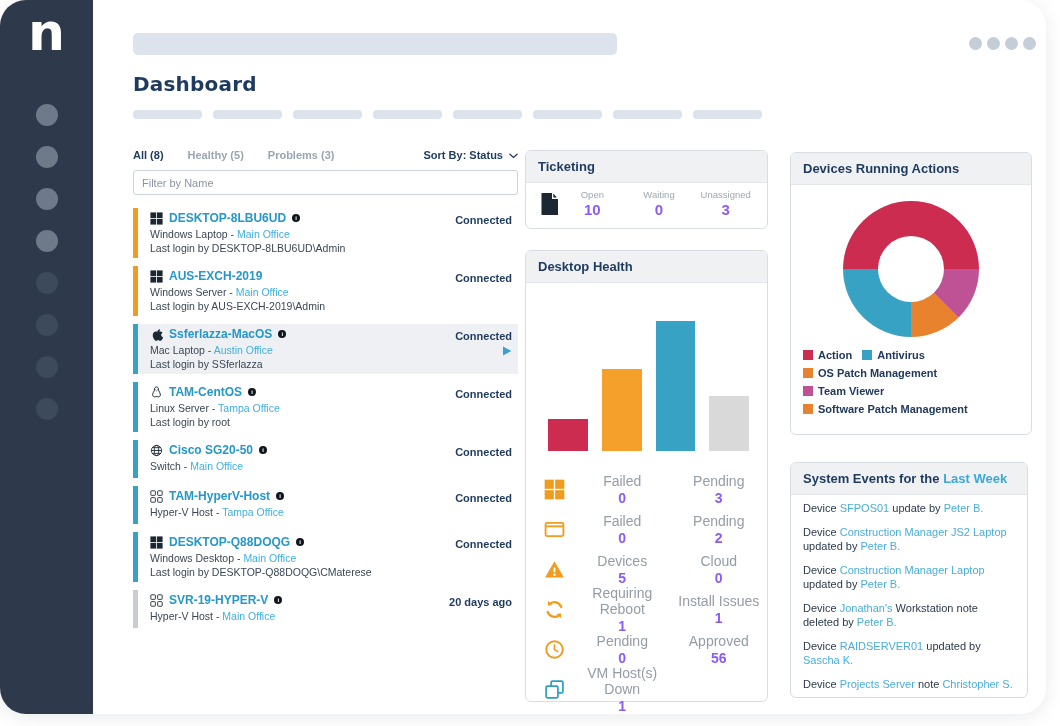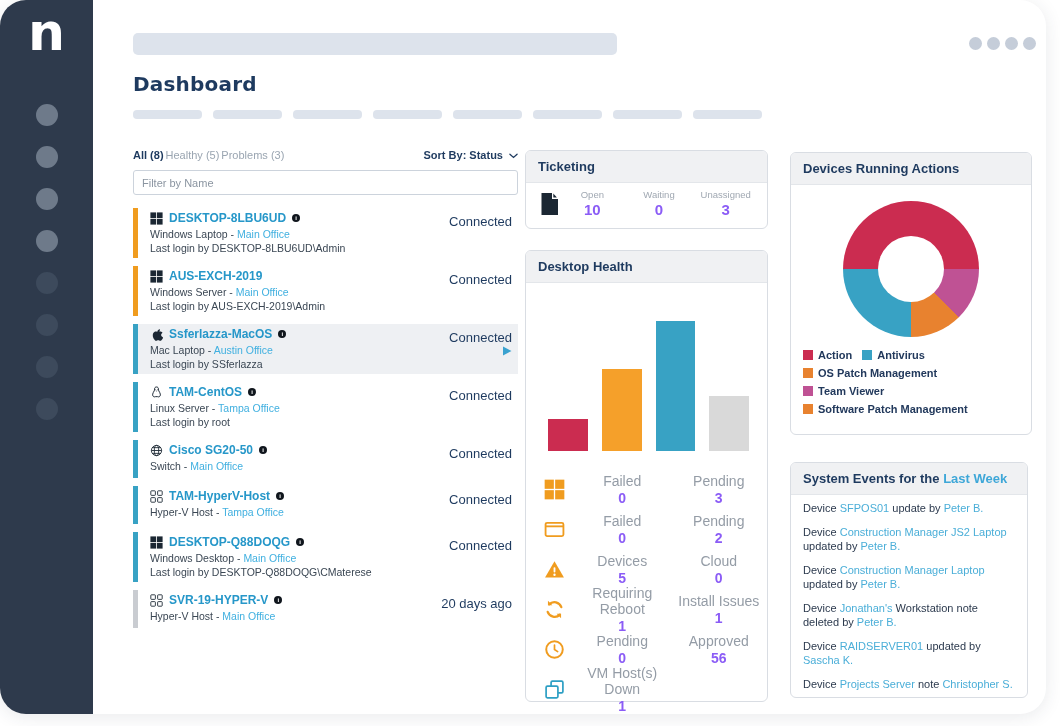--- a/index.html
+++ b/index.html
@@ -19,39 +19,39 @@
   .search-pill{position:absolute;left:40px;top:33px;width:484px;height:22px;border-radius:5px;background:#dde3ec;}
   .top-dots{position:absolute;top:37px;left:876px;display:flex;gap:5px;}
   .top-dot{width:13px;height:13px;border-radius:50%;background:#c5cdd9;}
   .page-title{position:absolute;left:40px;top:72px;font-size:20px;font-weight:700;color:#1e3a5f;
     font-family:"DejaVu Sans",sans-serif;letter-spacing:.2px;}
   .pills{position:absolute;left:40px;top:110px;display:flex;gap:11px;}
   .pill{width:69px;height:9px;border-radius:4px;background:#dde3ec;}
   
   .device-panel{position:absolute;left:40px;top:149px;width:385px;}
   .filter-row{display:flex;align-items:center;font-size:11px;gap:15px;}
-  .filter-tab{color:#9aa5b1;cursor:pointer;}
+  .filter-tab{color:#9aa5b1;cursor:pointer;font-weight:bold;}
   .filter-tab.active{color:#1e3a5f;font-weight:700;}
   .sort-ctl{margin-left:auto;color:#1e3a5f;font-weight:700;display:flex;align-items:center;gap:6px;cursor:pointer;}
   .name-filter{width:100%;box-sizing:border-box;margin-top:9px;height:25px;border:1px solid #ccd3dc;
     border-radius:3px;font-size:11px;color:#3b4754;padding:0 8px;outline:none;font-family:inherit;}
   .name-filter::placeholder{color:#8b95a1;}
   .drows{margin-top:13px;display:flex;flex-direction:column;gap:8px;}
   .drow{position:relative;display:flex;min-height:38px;}
   .drow.selected{background:#eef0f3;}
   .dbar{width:5px;flex:none;}
   .dcontent{padding:3px 0 4px 12px;}
   .dname{font-size:12px;font-weight:700;color:#2697c9;display:flex;align-items:center;gap:6px;cursor:pointer;}
   .dev-icon{display:inline-flex;color:#1b2733;}
   .dev-icon svg{width:13px;height:13px;}
   .info-dot{width:8px;height:8px;border-radius:50%;background:#10161d;color:#fff;font-size:6px;
     display:inline-flex;align-items:center;justify-content:center;font-weight:700;}
   .dline{font-size:10.5px;color:#3b4754;margin-top:2.5px;}
   .dlink{color:#41b0e0;cursor:pointer;}
-  .dstatus{position:absolute;right:6px;top:6px;font-size:13px;font-weight:400;color:#1e3a5f;}
+  .dstatus{position:absolute;right:6px;top:6px;font-size:11px;font-weight:700;color:#1e3a5f;}
   .action-arrow{position:absolute;right:5px;top:50%;transform:translateY(-50%);width:12px;height:12px;cursor:pointer;}
   
   .card{position:absolute;background:#fff;border:1px solid #d9dde3;border-radius:6px;box-sizing:border-box;}
   .card-header{background:#f0f1f3;border-bottom:1px solid #e3e6ea;border-radius:5px 5px 0 0;
     padding:8px 12px;font-size:13px;font-weight:700;color:#1e3a5f;}
   
   #ticketing{left:432px;top:150px;width:243px;height:79px;}
   .tk-body{display:flex;align-items:center;padding:6px 8px 8px 14px;}
   .tk-doc svg{width:19px;height:24px;}
   .tk-stats{flex:1;display:flex;}
@@ -119,21 +119,21 @@
         <div class="pill"></div>
         <div class="pill"></div>
         <div class="pill"></div>
         <div class="pill"></div>
         <div class="pill"></div>
         <div class="pill"></div>
       </div>
 
       <div class="device-panel">
         <div class="filter-row">
-          <span id="filters" style="display: flex; gap: 2px;">
+          <span id="filters" style="display: flex; gap: 24px;">
               <span class="filter-tab active">All (8)</span>
               <span class="filter-tab">Healthy (5)</span>
               <span class="filter-tab">Problems (3)</span>
             </span>
           <span class="sort-ctl">
             <span>Sort By: Status</span>
             <span class="icon-slot"><svg viewBox="0 0 10 6" width="9" height="6">
                   <path d="M1 1l4 3.6L9 1" fill="none" stroke="#1e3a5f" stroke-width="1.4" stroke-linecap="round"></path>
                 </svg></span>
           </span>

